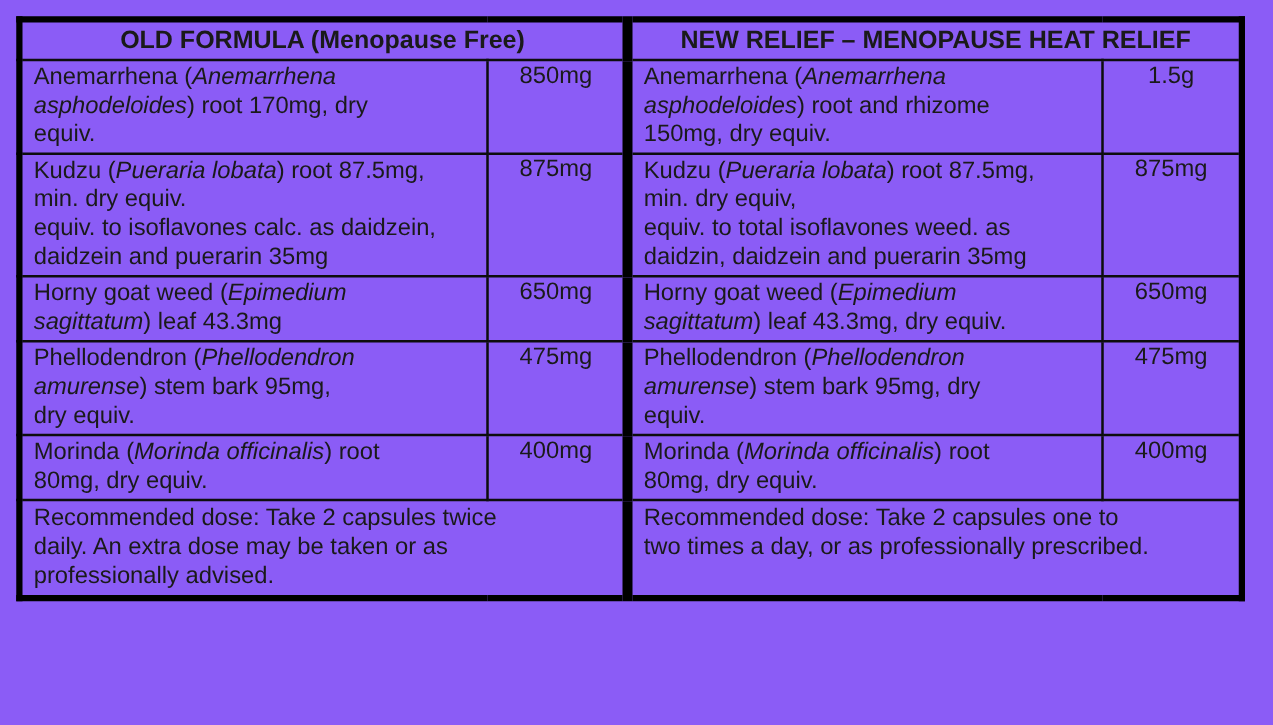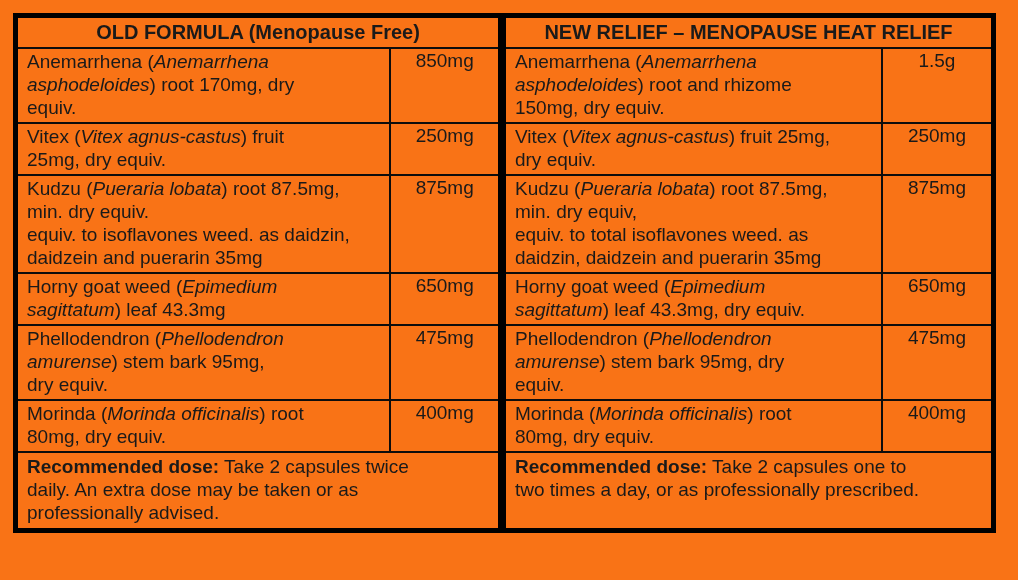--- a/index.html
+++ b/index.html
@@ -7,21 +7,21 @@
     padding: 0;
     width: 1018px;
     height: 580px;
     background: #ffffff;
     font-family: "Liberation Sans", sans-serif;
   }
   .page {
     position: relative;
     width: 1018px;
     height: 580px;
-    background: #f97316;
+    background: #8b5cf6;
     overflow: hidden;
   }
   table.formula {
     position: absolute;
     left: 13px;
     top: 13px;
     width: 983px;
     border-collapse: collapse;
     table-layout: fixed;
     border: 5px solid #000000;
@@ -57,21 +57,21 @@
   td.foot {
     padding: 2px 6px 4px 9px;
   }
   .right-start {
     border-left: 8px solid #000000;
   }
   .line {
     line-height: 23px;
     white-space: nowrap;
   }
-  .line b { font-weight: bold; }
+  .line b { font-weight: normal; }
   .line i { font-style: italic; }
 </style>
 </head>
 <body>
 
 <div class="page">
   <table class="formula">
     <colgroup>
       <col class="c-desc-l">
       <col class="c-amt-l">
@@ -94,35 +94,23 @@
           <td class="amt">850mg</td>
           <td class="desc right-start">
             <div class="line">Anemarrhena (<i>Anemarrhena</i></div>
             <div class="line"><i>asphodeloides</i>) root and rhizome</div>
             <div class="line">150mg, dry equiv.</div>
           </td>
           <td class="amt">1.5g</td>
         </tr>
         <tr>
           <td class="desc">
-            <div class="line">Vitex (<i>Vitex agnus-castus</i>) fruit</div>
-            <div class="line">25mg, dry equiv.</div>
-          </td>
-          <td class="amt">250mg</td>
-          <td class="desc right-start">
-            <div class="line">Vitex (<i>Vitex agnus-castus</i>) fruit 25mg,</div>
-            <div class="line">dry equiv.</div>
-          </td>
-          <td class="amt">250mg</td>
-        </tr>
-        <tr>
-          <td class="desc">
             <div class="line">Kudzu (<i>Pueraria lobata</i>) root 87.5mg,</div>
             <div class="line">min. dry equiv.</div>
-            <div class="line">equiv. to isoflavones weed. as daidzin,</div>
+            <div class="line">equiv. to isoflavones calc. as daidzein,</div>
             <div class="line">daidzein and puerarin 35mg</div>
           </td>
           <td class="amt">875mg</td>
           <td class="desc right-start">
             <div class="line">Kudzu (<i>Pueraria lobata</i>) root 87.5mg,</div>
             <div class="line">min. dry equiv,</div>
             <div class="line">equiv. to total isoflavones weed. as</div>
             <div class="line">daidzin, daidzein and puerarin 35mg</div>
           </td>
           <td class="amt">875mg</td>

